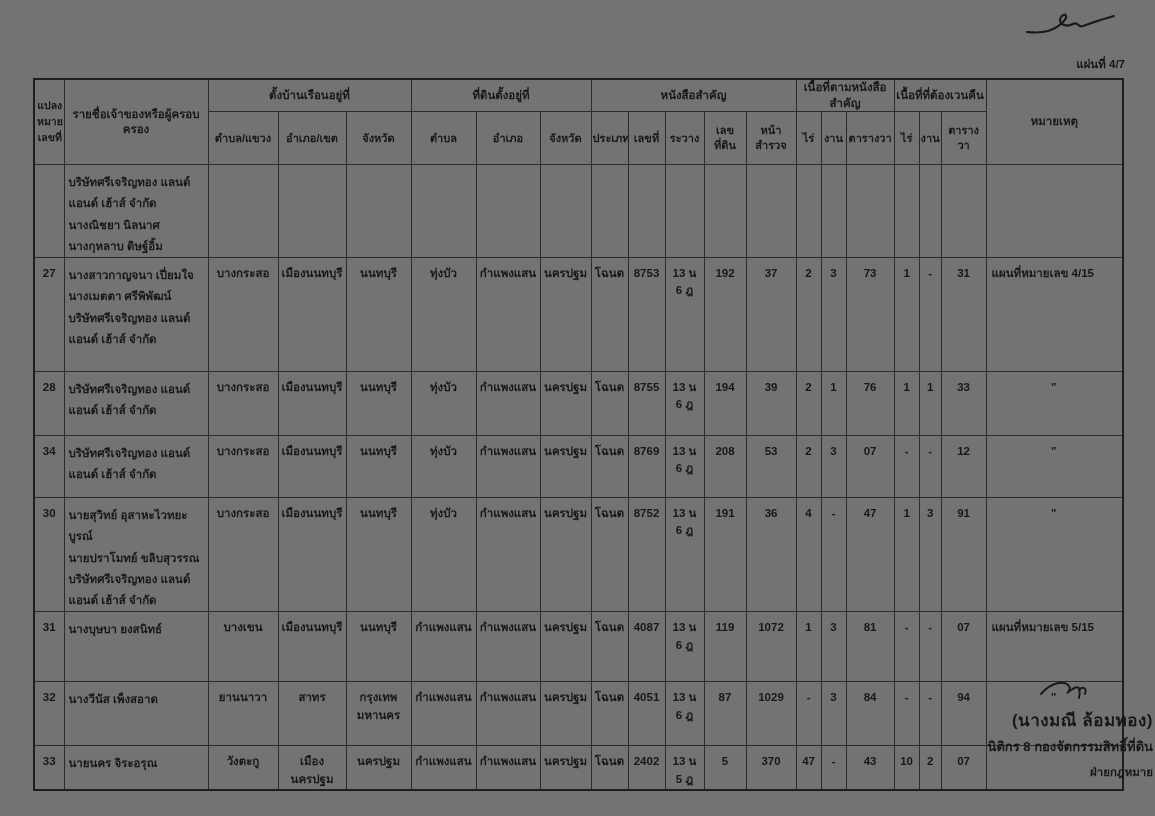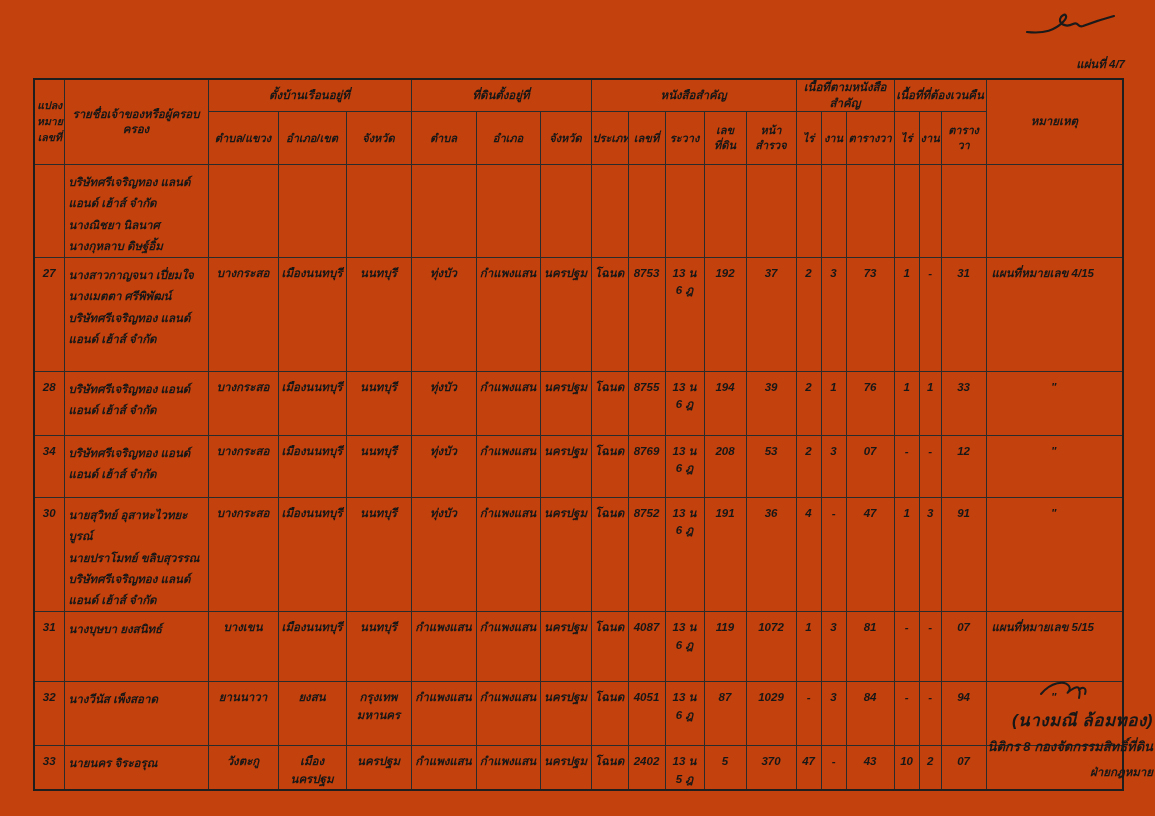--- a/index.html
+++ b/index.html
@@ -1,24 +1,23 @@
 <!DOCTYPE html>
 <html><head>
 <meta charset="utf-8">
 <style>
   html,body{margin:0;padding:0;background:#e8e8e6;}
   .page{
     position:relative;
     width:1155px;height:816px;
     margin:0 auto;
-    background:#c2410c;
+    background:#737373;
     font-family:"Liberation Sans", sans-serif;
     color:#171717;
     overflow:hidden;
-    font-style:italic;
   }
   .sheet-label{
     position:absolute;top:55px;right:30px;
     font-size:11.5px;font-weight:bold;
   }
   .sig-top{
     position:absolute;top:8px;right:38px;width:92px;height:34px;
   }
   table.landtbl{
     position:absolute;left:33px;top:78px;
@@ -299,21 +298,21 @@
           <td>-</td>
           <td>07</td>
           <td class="c-remark">แผนที่หมายเลข 5/15</td>
         </tr>
         <tr>
           <td>32</td>
           <td class="c-owners">
             <div>นางวีนัส เพ็งสอาด</div>
           </td>
           <td>ยานนาวา</td>
-          <td>ยงสน</td>
+          <td>สาทร</td>
           <td>
             <div>กรุงเทพ</div>
             <div>มหานคร</div>
           </td>
           <td>กำแพงแสน</td>
           <td>กำแพงแสน</td>
           <td>นครปฐม</td>
           <td>โฉนด</td>
           <td>4051</td>
           <td>

